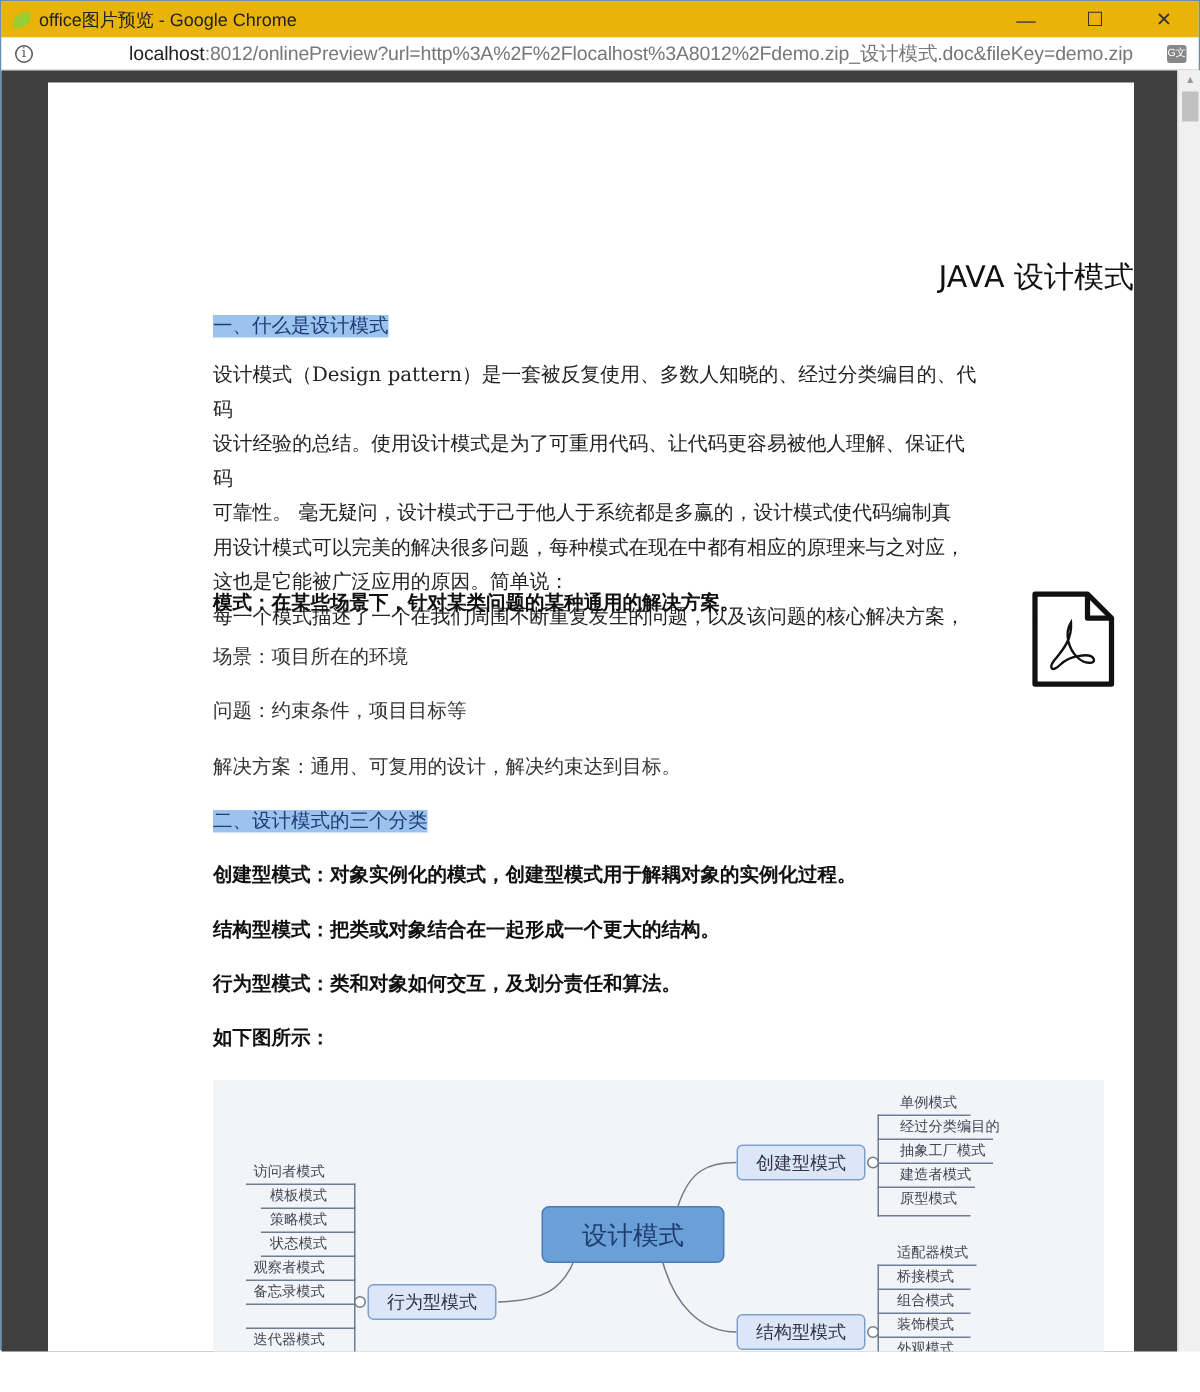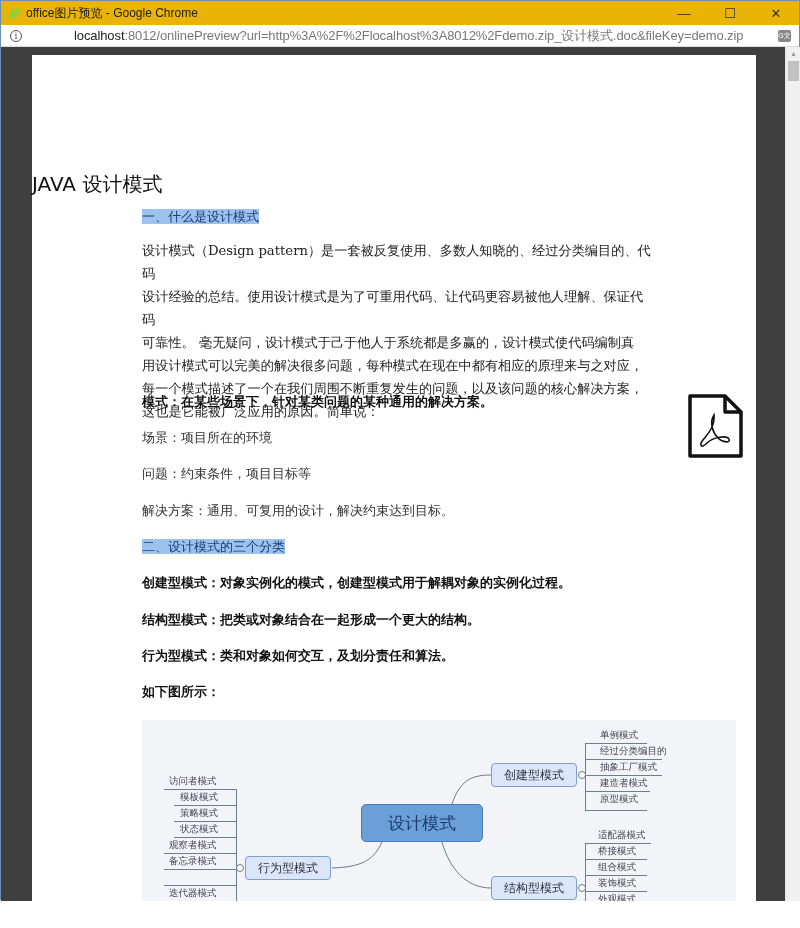--- a/index.html
+++ b/index.html
@@ -5,30 +5,30 @@
   * { box-sizing: border-box; margin: 0; padding: 0; }
   html, body { width: 800px; height: 928px; overflow: hidden; background: #fff; font-family: "Liberation Sans", "DejaVu Sans", sans-serif; }
   .window { position: absolute; left: 0; top: 0; width: 800px; height: 900px; border: 1px solid #6b8fb4; background: #f0f0f0; }
   .titlebar { position: absolute; left: 0; top: 0; width: 798px; height: 24px; background: #eab308; display: flex; align-items: center; }
   .app-icon { width: 13px; height: 9px; margin-left: 7px; background: #9acd32; border-radius: 8px 2px 8px 2px; transform: rotate(-15deg); }
   .title-text { font-size: 12px; color: #222; margin-left: 5px; }
   .win-controls { position: absolute; right: 0; top: 0; height: 24px; display: flex; }
   .win-btn { width: 46px; height: 24px; display: flex; align-items: center; justify-content: center; color: #333; font-size: 13px; }
   .addressbar { position: absolute; left: 0; top: 24px; width: 798px; height: 22px; background: #fff; border-bottom: 1px solid #ddd; display: flex; align-items: center; }
   .info-icon { width: 12px; height: 12px; border: 1px solid #555; border-radius: 50%; font-size: 9px; line-height: 10px; text-align: center; color: #555; margin-left: 9px; font-family: "DejaVu Serif", serif; }
-  .url { font-size: 13px; color: #777; margin-left: 4px; white-space: nowrap; letter-spacing: -0.1px; padding-left: 48px; }
+  .url { font-size: 13px; color: #777; margin-left: 16px; white-space: nowrap; letter-spacing: -0.1px; padding-left: 48px; }
   .url .host { color: #222; }
   .translate-icon { position: absolute; right: 8px; top: 5px; width: 13px; height: 12px; background: #888; border-radius: 2px; color: #fff; font-size: 7px; text-align: center; line-height: 12px; }
   .viewport { position: absolute; left: 0; top: 46px; width: 784px; height: 854px; background: #3f3f3f; overflow: hidden; }
   .page { position: absolute; left: 31px; top: 8px; width: 724px; height: 860px; background: #fff; }
   .scrollbar { position: absolute; left: 784px; top: 46px; width: 15px; height: 854px; background: #f0f0f0; border-left: 1px solid #e4e4e4; }
   .scroll-up { width: 15px; height: 14px; text-align: center; font-size: 7px; color: #999; line-height: 14px; }
   .scroll-thumb { position: absolute; left: 2px; top: 14px; width: 11px; height: 20px; background: #c1c1c1; }
 
-  .doc-title { position: absolute; left: 0; width: 724px; top: 116px; text-align: left; font-size: 20px; color: #111; font-family: "DejaVu Sans", sans-serif; }
+  .doc-title { position: absolute; left: 0; width: 724px; top: 116px; text-align: right; font-size: 20px; color: #111; font-family: "DejaVu Sans", sans-serif; }
   .hl { background: #9cc3ee; color: #1f3b78; }
   .h1 { position: absolute; left: 110px; font-size: 13px; font-family: "DejaVu Sans", sans-serif; }
   .para { position: absolute; left: 110px; width: 510px; font-size: 13.2px; line-height: 23px; color: #222; font-family: "DejaVu Serif", serif; }
   .bold { position: absolute; left: 110px; font-size: 13px; font-weight: bold; color: #111; font-family: "DejaVu Sans", sans-serif; }
   .normal { position: absolute; left: 110px; font-size: 13px; color: #333; font-family: "DejaVu Serif", serif; }
   .pdf-icon { position: absolute; left: 655px; top: 338px; width: 57px; height: 66px; }
 
   .mindmap { position: absolute; left: 110px; top: 665px; width: 594px; height: 200px; background: #f2f4f8; }
   .mm-center { position: absolute; left: 219px; top: 84px; width: 122px; height: 38px; background: #6a9fd8; border: 1px solid #4a7db8; border-radius: 5px; color: #1f3d6e; font-size: 17px; display: flex; align-items: center; justify-content: center; font-family: "DejaVu Sans", sans-serif; }
   .mm-branch { position: absolute; height: 24px; width: 86px; background: #dbe7f8; border: 1px solid #7f9fc8; border-radius: 4px; color: #334; font-size: 12px; display: flex; align-items: center; justify-content: center; font-family: "DejaVu Sans", sans-serif; }
@@ -60,22 +60,22 @@
     <div class="page">
       <div class="doc-title">JAVA 设计模式</div>
 
       <div class="h1" style="top:153px;"><span class="hl">一、什么是设计模式</span></div>
 
       <div class="para" style="top:184px;">
         <div>设计模式（Design pattern）是一套被反复使用、多数人知晓的、经过分类编目的、代码</div>
         <div>设计经验的总结。使用设计模式是为了可重用代码、让代码更容易被他人理解、保证代码</div>
         <div>可靠性。 毫无疑问，设计模式于己于他人于系统都是多赢的，设计模式使代码编制真</div>
         <div>用设计模式可以完美的解决很多问题，每种模式在现在中都有相应的原理来与之对应，</div>
+        <div>这也是它能被广泛应用的原因。简单说：</div>
         <div>每一个模式描述了一个在我们周围不断重复发生的问题，以及该问题的核心解决方案，</div>
-        <div>这也是它能被广泛应用的原因。简单说：</div>
       </div>
 
       <div class="bold" style="top:338px;">模式：在某些场景下，针对某类问题的某种通用的解决方案。</div>
       <div class="normal" style="top:374px;">场景：项目所在的环境</div>
       <div class="normal" style="top:447px;">解决方案：通用、可复用的设计，解决约束达到目标。</div>
       <div class="normal" style="top:410px;">问题：约束条件，项目目标等</div>
 
       <div class="h1" style="top:483px;"><span class="hl">二、设计模式的三个分类</span></div>
 
       <div class="bold" style="top:519px;">创建型模式：对象实例化的模式，创建型模式用于解耦对象的实例化过程。</div>

